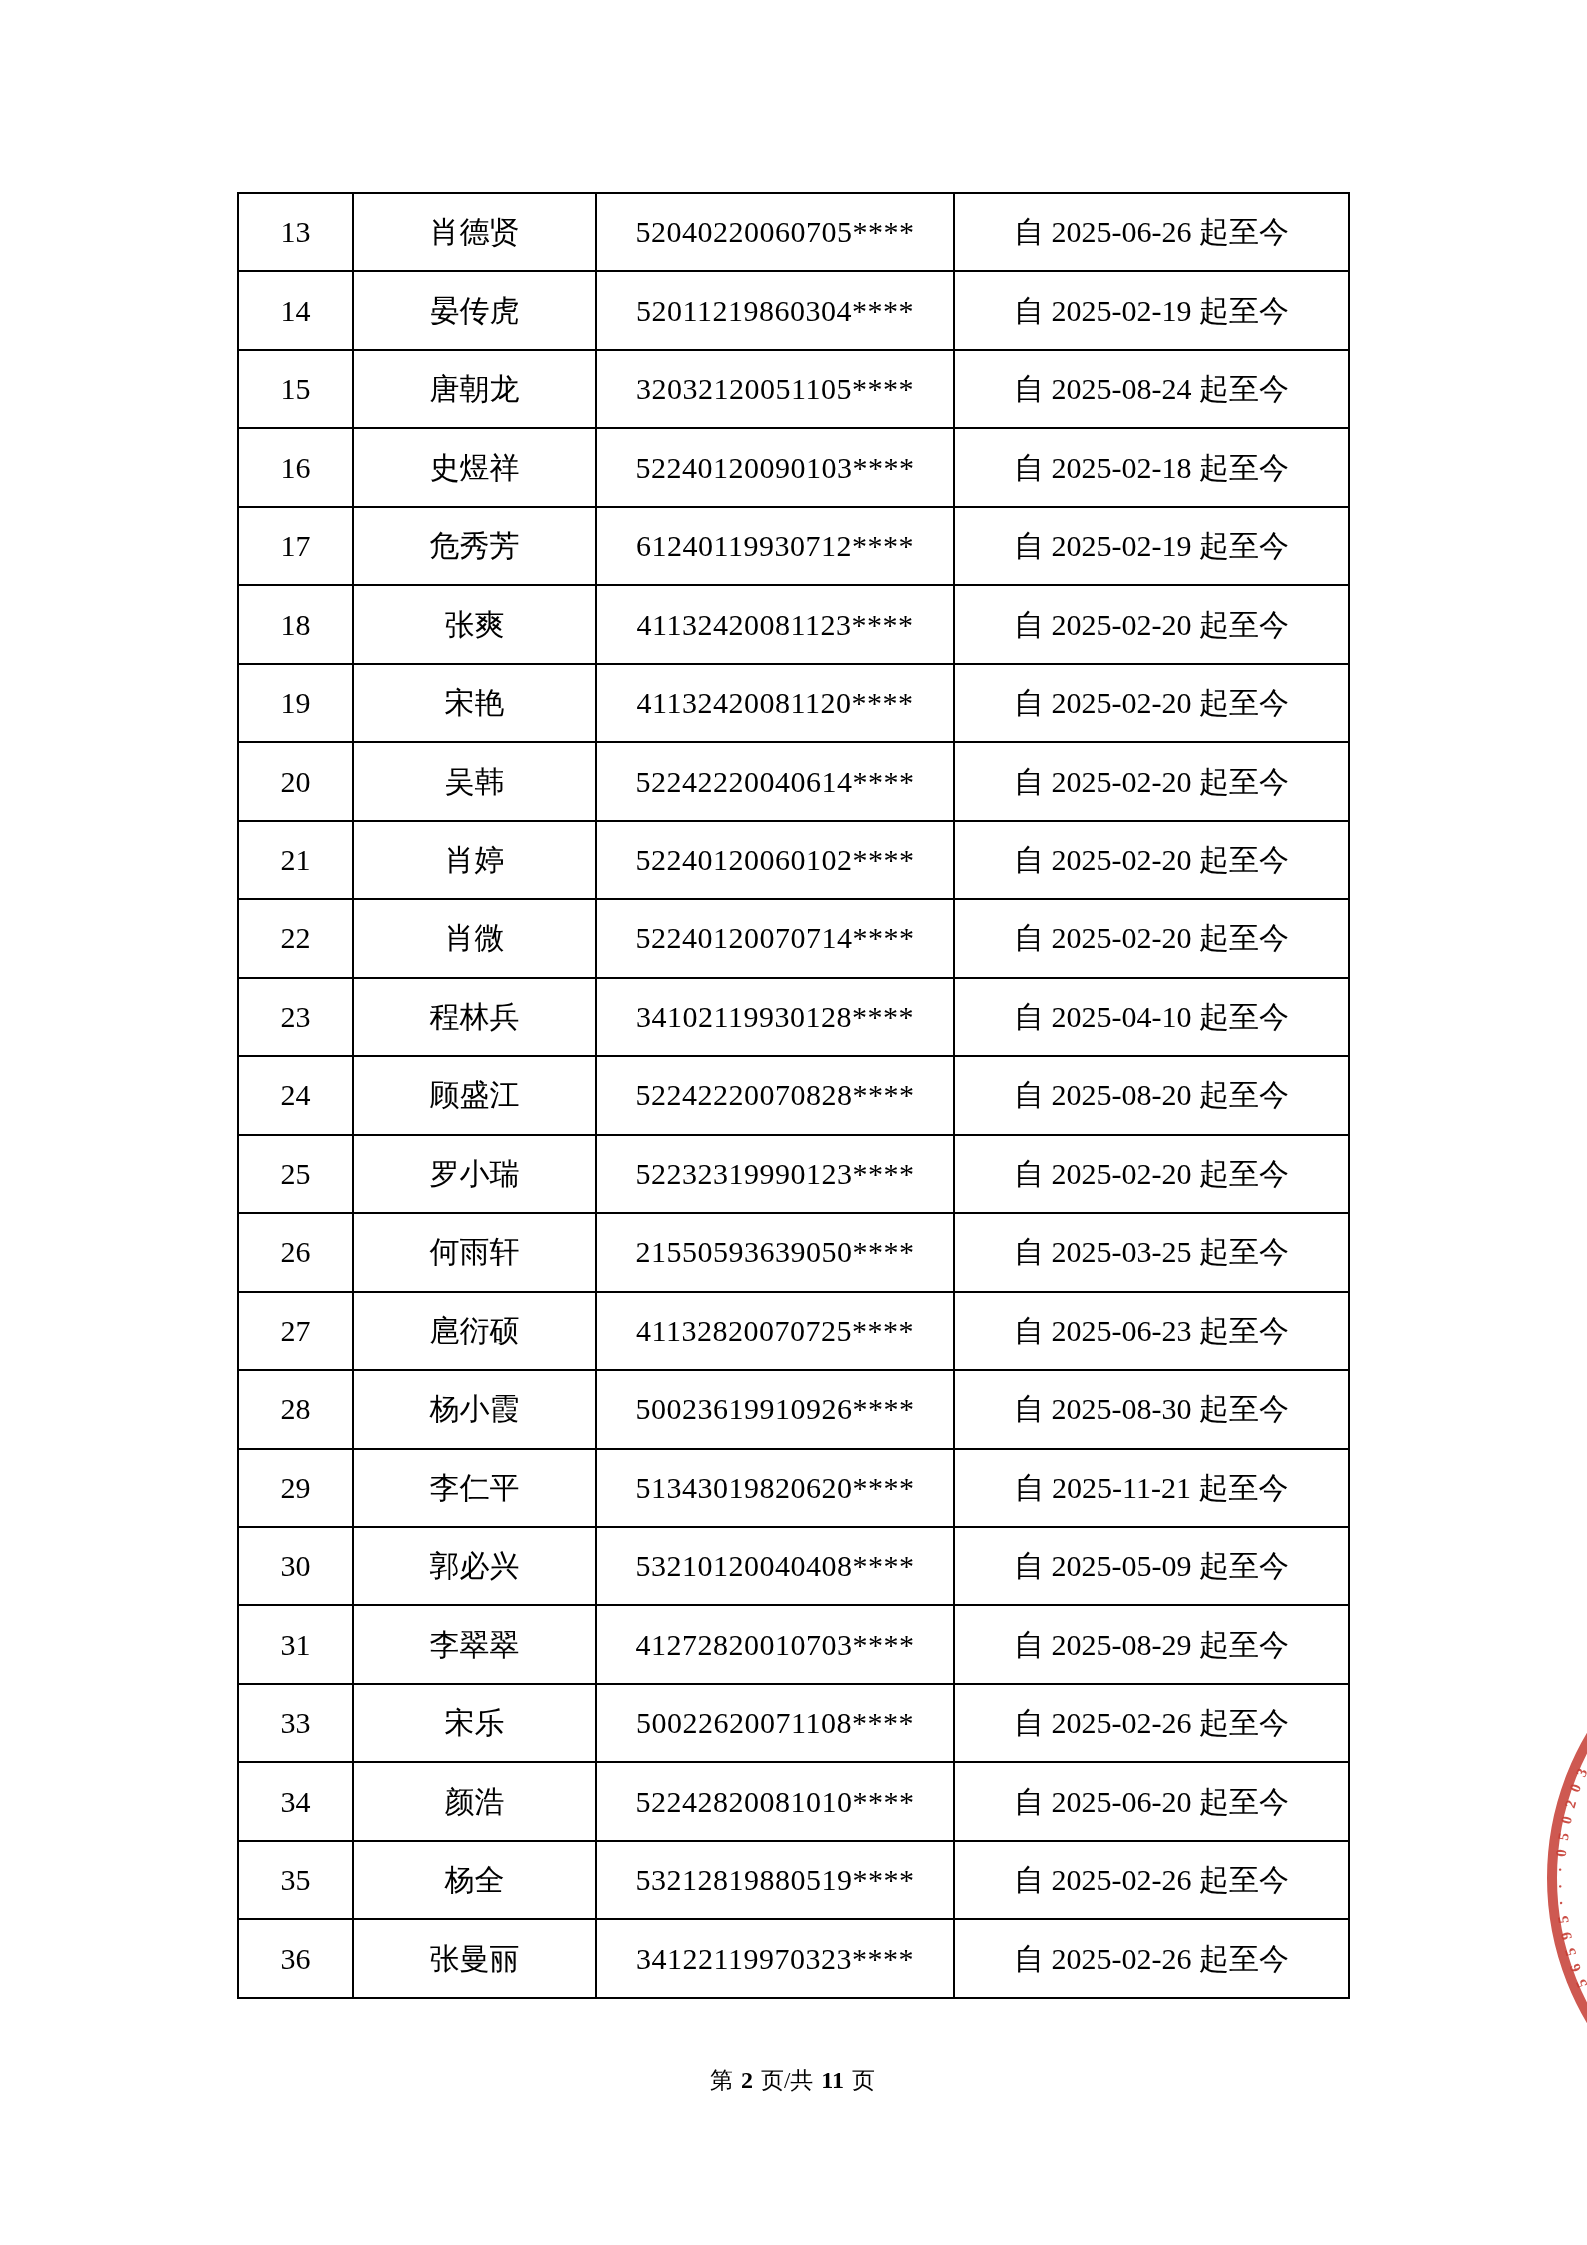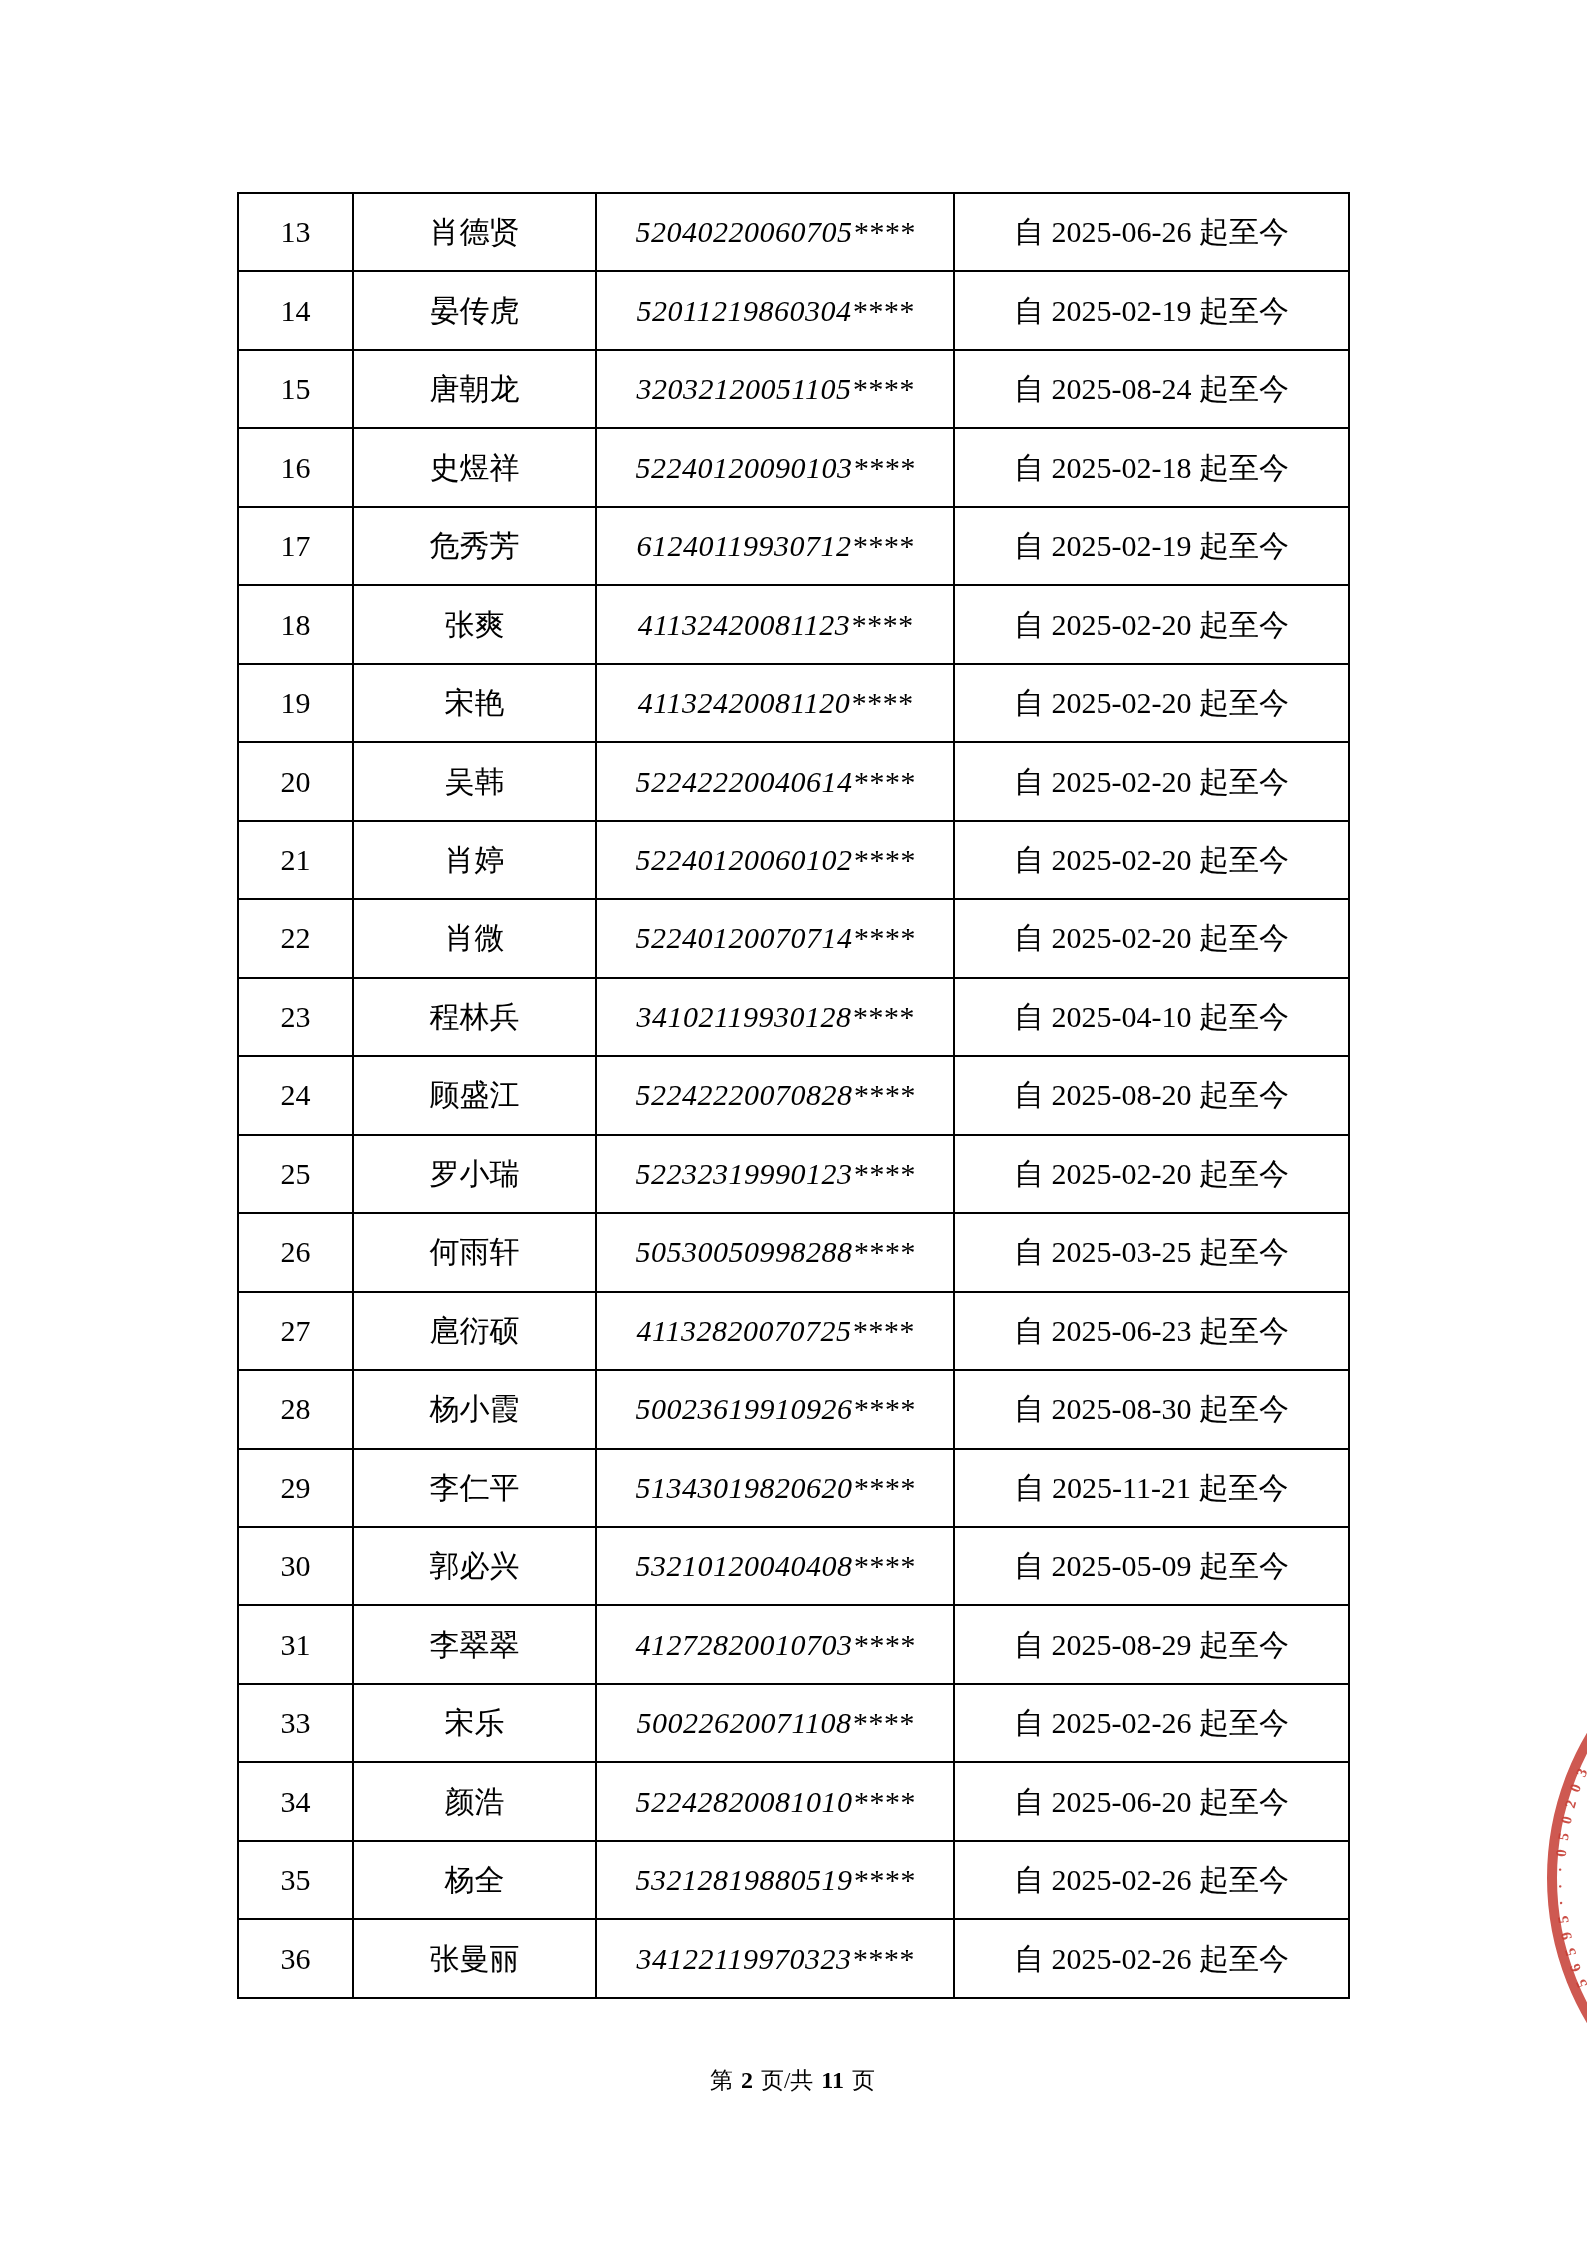--- a/index.html
+++ b/index.html
@@ -29,21 +29,21 @@
     border: 2px solid #000000;
     text-align: center;
     vertical-align: middle;
     font-size: 30px;
     line-height: 1;
     padding: 0;
     white-space: nowrap;
     overflow: hidden;
   }
   td.col-index { font-size: 29px; margin-top: 26px; }
-  td.col-id { font-size: 29px; letter-spacing: 0.5px; font-style: italic; }
+  td.col-id { font-size: 29px; letter-spacing: 0.5px; }
   td.col-period { font-size: 29px; font-family: Liberation Serif, serif; }
   .footer {
     position: absolute;
     left: 237px;
     top: 2024px;
     width: 1111px;
     text-align: center;
     font-size: 23px;
     line-height: 34px;
     color: #000000;
@@ -154,21 +154,21 @@
         </tr>
         <tr>
           <td class="col-index">25</td>
           <td class="col-name">罗小瑞</td>
           <td class="col-id">52232319990123****</td>
           <td class="col-period">自 2025-02-20 起至今</td>
         </tr>
         <tr>
           <td class="col-index">26</td>
           <td class="col-name">何雨轩</td>
-          <td class="col-id">50530050998288****</td>
+          <td class="col-id">21550593639050****</td>
           <td class="col-period">自 2025-03-25 起至今</td>
         </tr>
         <tr>
           <td class="col-index">27</td>
           <td class="col-name">扈衍硕</td>
           <td class="col-id">41132820070725****</td>
           <td class="col-period">自 2025-06-23 起至今</td>
         </tr>
         <tr>
           <td class="col-index">28</td>

